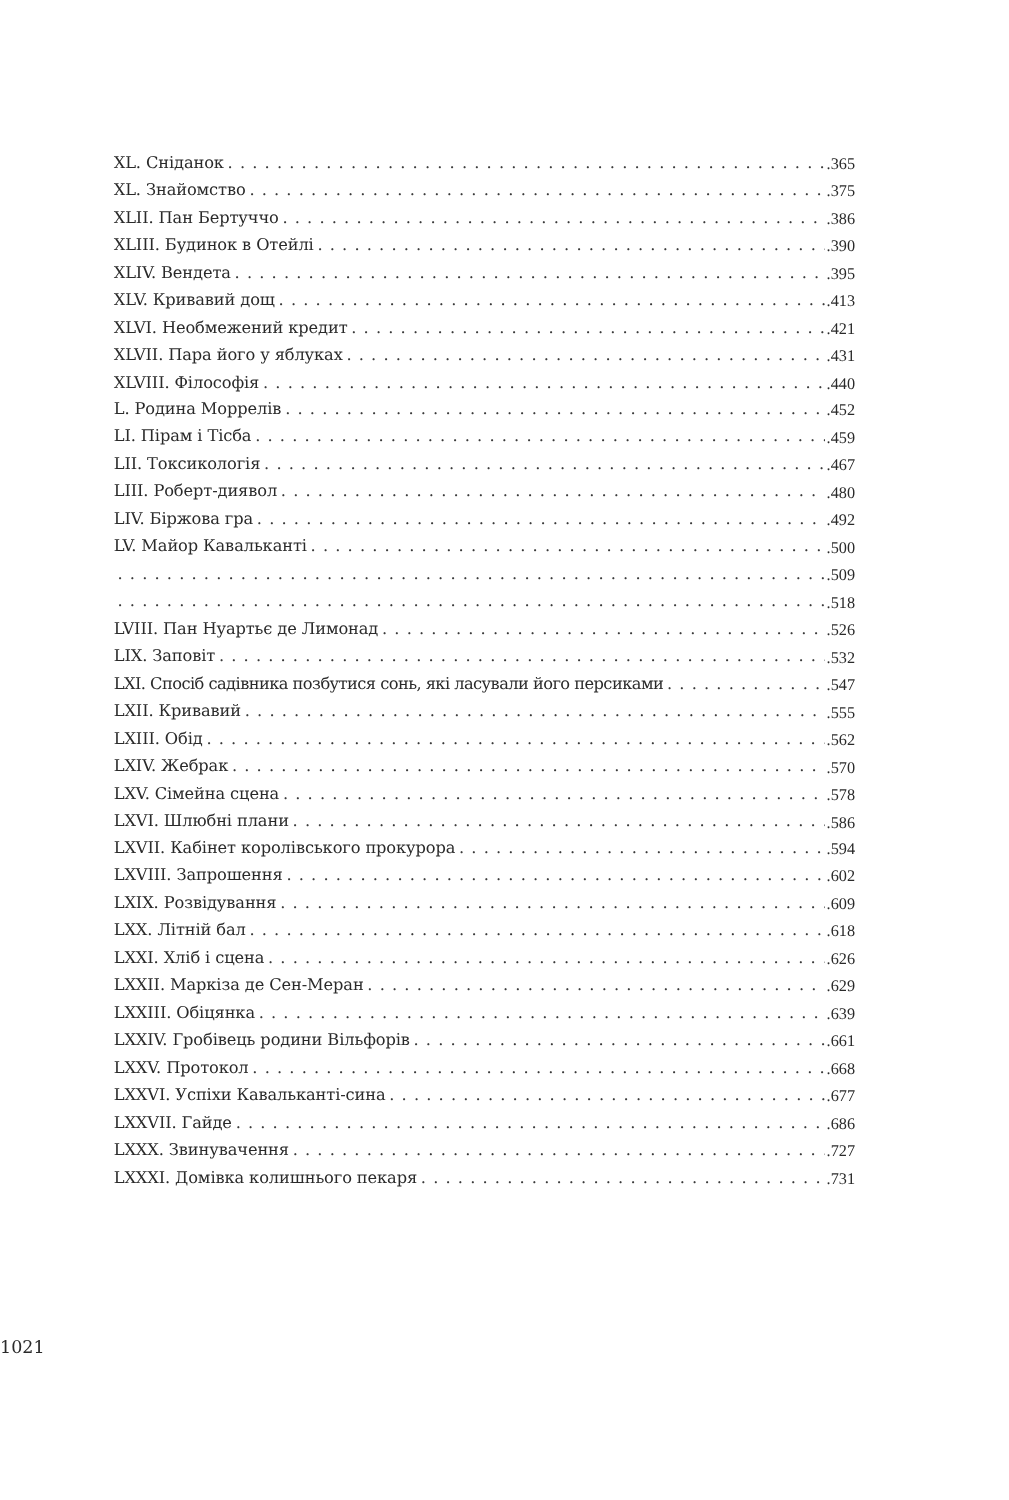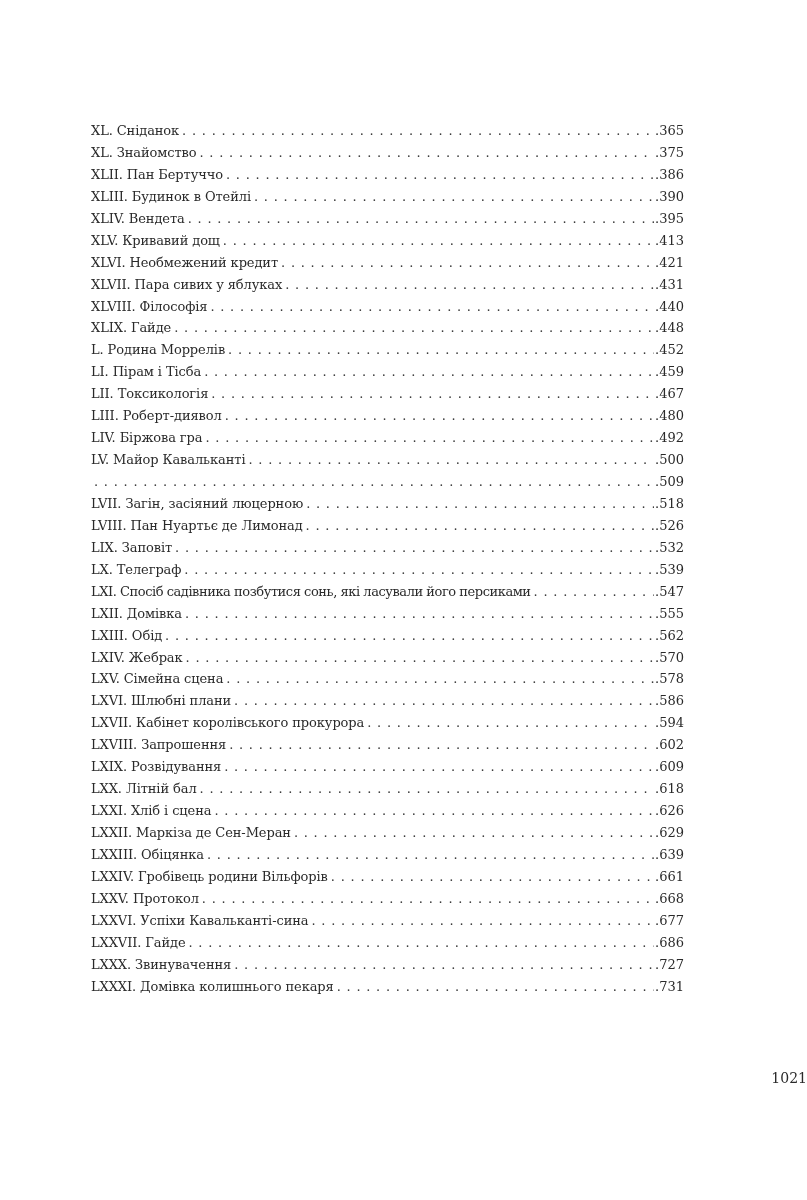--- a/index.html
+++ b/index.html
@@ -44,27 +44,28 @@
       font-size: 13px;
     }
     .toc-leader::before {
       content: ". . . . . . . . . . . . . . . . . . . . . . . . . . . . . . . . . . . . . . . . . . . . . . . . . . . . . . . . . . . . . . . . . . . . . . . . . . . . . . . . . . . . . . . . . . . . . . . . . . . . . . . . . . .";
       letter-spacing: 0;
       word-spacing: 1.6px;
     }
     .toc-page {
       flex: 0 0 auto;
       text-align: right;
+      font-family: Liberation Serif, serif;
     }
     .page-number {
       position: absolute;
       left: 0;
       width: 807px;
       top: 1070px;
-      text-align: right;
+      text-align: left;
       font-size: 14px;
       color: #2a2a2a;
     }
   </style>
 </head>
 <body>
 
 <div class="toc">
   <div class="toc-row">
       <span class="toc-title">XL. Сніданок</span>
@@ -95,35 +96,30 @@
       <span class="toc-title">XLV. Кривавий дощ</span>
       <span class="toc-leader"></span>
       <span class="toc-page">.413</span>
     </div>
   <div class="toc-row">
       <span class="toc-title">XLVI. Необмежений кредит</span>
       <span class="toc-leader"></span>
       <span class="toc-page">.421</span>
     </div>
   <div class="toc-row">
-      <span class="toc-title">XLVII. Пара сивих у яблуках</span>
+      <span class="toc-title">XLVII. Пара його у яблуках</span>
       <span class="toc-leader"></span>
       <span class="toc-page">.431</span>
     </div>
   <div class="toc-row">
       <span class="toc-title">XLVIII. Філософія</span>
       <span class="toc-leader"></span>
       <span class="toc-page">.440</span>
     </div>
   <div class="toc-row">
-      <span class="toc-title">XLIX. Гайде</span>
-      <span class="toc-leader"></span>
-      <span class="toc-page">.448</span>
-    </div>
-  <div class="toc-row">
       <span class="toc-title">L. Родина Моррелів</span>
       <span class="toc-leader"></span>
       <span class="toc-page">.452</span>
     </div>
   <div class="toc-row">
       <span class="toc-title">LI. Пірам і Тісба</span>
       <span class="toc-leader"></span>
       <span class="toc-page">.459</span>
     </div>
   <div class="toc-row">
@@ -144,46 +140,40 @@
   <div class="toc-row">
       <span class="toc-title">LV. Майор Кавальканті</span>
       <span class="toc-leader"></span>
       <span class="toc-page">.500</span>
     </div>
   <div class="toc-row">
       <span class="toc-leader"></span>
       <span class="toc-page">.509</span>
     </div>
   <div class="toc-row">
-      <span class="toc-title">LVII. Загін, засіяний люцерною</span>
       <span class="toc-leader"></span>
       <span class="toc-page">.518</span>
     </div>
   <div class="toc-row">
       <span class="toc-title">LVIII. Пан Нуартьє де Лимонад</span>
       <span class="toc-leader"></span>
       <span class="toc-page">.526</span>
     </div>
   <div class="toc-row">
       <span class="toc-title">LIX. Заповіт</span>
       <span class="toc-leader"></span>
       <span class="toc-page">.532</span>
     </div>
   <div class="toc-row">
-      <span class="toc-title">LX. Телеграф</span>
-      <span class="toc-leader"></span>
-      <span class="toc-page">.539</span>
-    </div>
-  <div class="toc-row">
       <span class="toc-title" style="letter-spacing:-0.45px;">LXI. Спосіб садівника позбутися сонь, які ласували його персиками</span>
       <span class="toc-leader"></span>
       <span class="toc-page">.547</span>
     </div>
   <div class="toc-row">
-      <span class="toc-title">LXII. Домівка</span>
+      <span class="toc-title">LXII. Кривавий</span>
       <span class="toc-leader"></span>
       <span class="toc-page">.555</span>
     </div>
   <div class="toc-row">
       <span class="toc-title">LXIII. Обід</span>
       <span class="toc-leader"></span>
       <span class="toc-page">.562</span>
     </div>
   <div class="toc-row">
       <span class="toc-title">LXIV. Жебрак</span>

